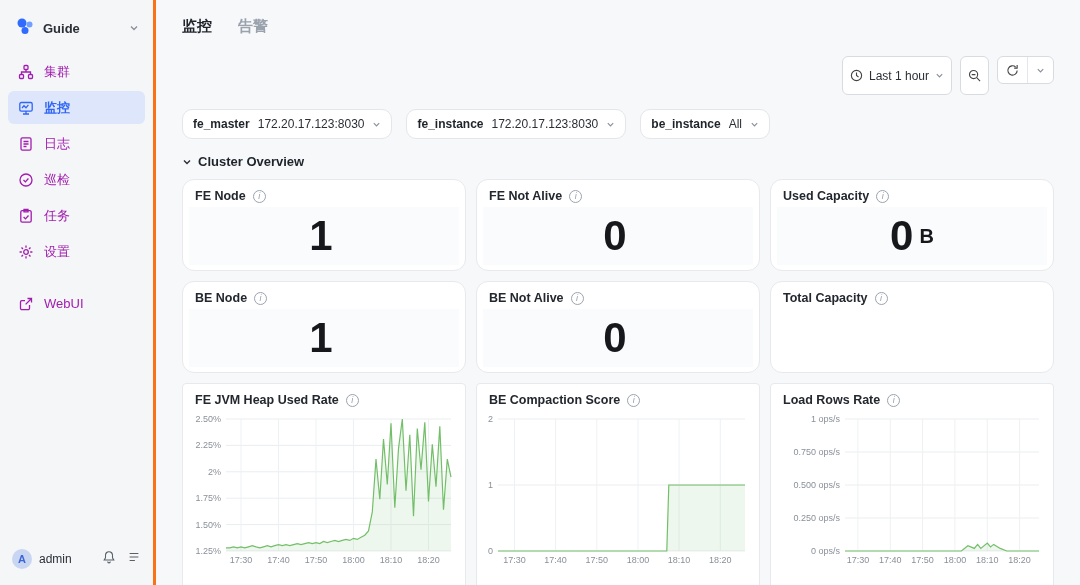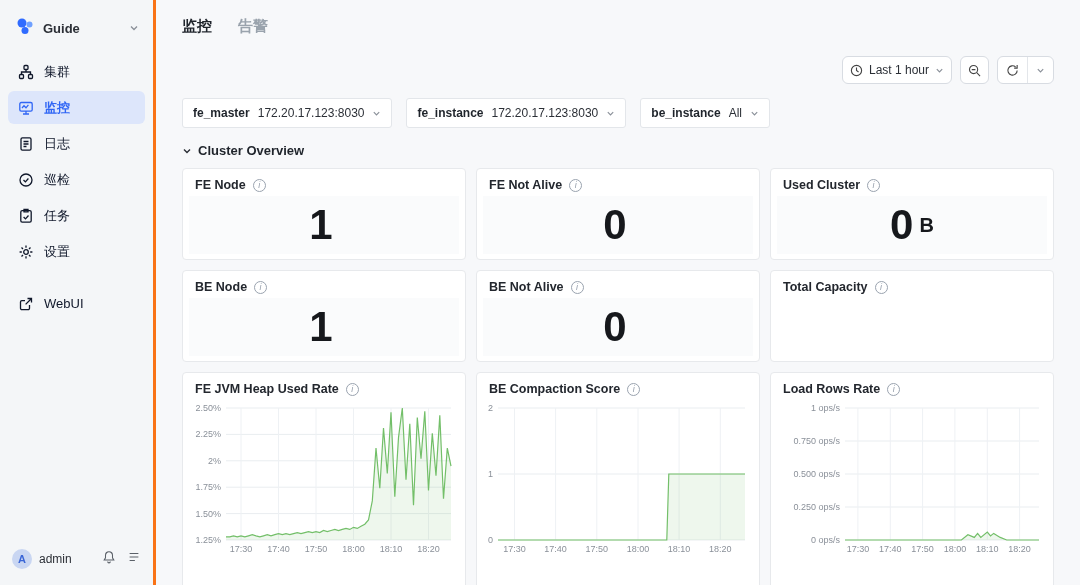--- a/index.html
+++ b/index.html
@@ -8,60 +8,60 @@
   .app { display:flex; width:1080px; height:585px; }
 
   
   .sidebar { width:156px; min-width:156px; background:#f4f6f8; border-right:3px solid #f97316;
     display:flex; flex-direction:column; }
   .side-top { display:flex; align-items:center; gap:7px; padding:15px 14px 10px; }
   .brand-name { font-size:13px; font-weight:bold; color:#2b2f36; }
   .side-top .chev { margin-left:auto; }
   .menu { padding:4px 8px; display:flex; flex-direction:column; gap:3px; }
   .mitem { display:flex; align-items:center; gap:10px; height:33px; padding:0 10px;
-    border-radius:6px; font-size:13px; color:#0f172a; cursor:pointer; }
+    border-radius:6px; font-size:13px; color:#a21caf; cursor:pointer; }
   .mitem svg { flex:0 0 auto; }
   .mitem.sel { background:#dde6fb; color:#3066f5; font-weight:bold; }
   .mitem.webui { margin-top:16px; }
   .side-foot { margin-top:auto; display:flex; align-items:center; gap:7px; padding:12px 12px 16px; }
   .avatar { width:20px; height:20px; border-radius:50%; background:#c9d6f2; color:#3b66d6;
     font-size:11px; display:flex; align-items:center; justify-content:center; font-weight:bold; }
   .uname { font-size:12px; color:#2b2f36; }
   .foot-icons { margin-left:auto; display:flex; gap:11px; align-items:center; }
 
   
   .main { flex:1; background:#f7f8fa; padding:0 26px; display:flex; flex-direction:column; overflow:hidden; }
   .tabs { display:flex; gap:26px; padding-top:17px; }
   .tab { font-size:15px; font-weight:bold; color:#1f242b; cursor:pointer; }
   .tab.inactive { color:#9aa3ad; }
 
   .toolbar { display:flex; justify-content:flex-end; gap:8px; margin-top:20px; }
   .tbtn { display:flex; align-items:center; gap:6px; background:#fff; border:1px solid #d8dce2;
-    border-radius:6px; height:28px; padding:0 7px; font-size:12px; color:#2b2f36; cursor:pointer; }
+    border-radius:6px; height:39px; padding:0 7px; font-size:12px; color:#2b2f36; cursor:pointer; }
   .tgroup { display:flex; align-items:stretch; background:#fff; border:1px solid #d8dce2; border-radius:6px; height:28px; }
   .tgroup .seg { display:flex; align-items:center; padding:0 8px; cursor:pointer; }
   .tgroup .seg + .seg { border-left:1px solid #e3e6ea; }
 
   .filters { display:flex; gap:14px; margin-top:14px; }
   .filter { display:flex; align-items:center; gap:8px; background:#fff; border:1px solid #e3e6ea;
-    border-radius:3px; height:30px; padding:0 10px; font-size:12px; cursor:pointer; }
+    border-radius:10px; height:30px; padding:0 10px; font-size:12px; cursor:pointer; }
   .fl { color:#1f242b; font-weight:bold; }
   .fv { color:#2b2f36; }
 
   .section { display:flex; align-items:center; gap:6px; margin-top:15px; font-size:13px;
     font-weight:bold; color:#1f242b; cursor:pointer;text-align:right; }
 
   .cards { display:grid; grid-template-columns:repeat(3,1fr); gap:10px; margin-top:10px; }
   .panel { background:#fff; border:1px solid #e7e9ec; border-radius:4px; overflow:hidden; }
   .ptitle { display:flex; align-items:center; gap:7px; padding:9px 12px 2px; font-size:12.5px;
     font-weight:bold; color:#23272e; }
   .info { width:13px; height:13px; border:1px solid #9aa3af; border-radius:50%; font-size:9px;
     color:#9aa3af; display:inline-flex; align-items:center; justify-content:center;
     font-style:italic; font-weight:normal; cursor:pointer; }
-  .stat { height:92px; }
+  .stat { height:92px;border-radius:12px; }
   .stat-body { height:58px; margin:2px 6px 6px; background:#fafbfc; display:flex;
     align-items:center; justify-content:center; }
   .stat-num { font-size:42px; font-weight:bold; color:#16181c; line-height:1; }
   .stat-unit { font-size:20px; font-weight:bold; color:#16181c; margin-left:6px; }
   .chartcard { height:224px; }
   .chart { height:156px; margin:2px 6px 2px; }
 </style>
 </head>
 <body>
 
@@ -243,21 +243,21 @@
             <span>FE Not Alive</span>
             <span class="info">i</span>
           </div>
         <div class="stat-body">
             <span class="stat-num">0</span>
             <span class="stat-unit"></span>
           </div>
       </div>
       <div class="panel stat">
         <div class="ptitle">
-            <span>Used Cluster</span>
+            <span>Used Capacity</span>
             <span class="info">i</span>
           </div>
         <div class="stat-body">
             <span class="stat-num">0</span>
             <span class="stat-unit">B</span>
           </div>
       </div>
     </div>
 
     <div class="cards">

